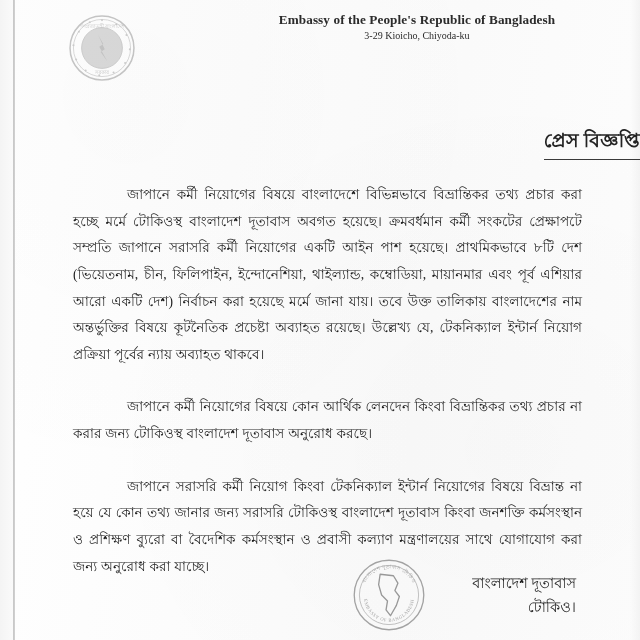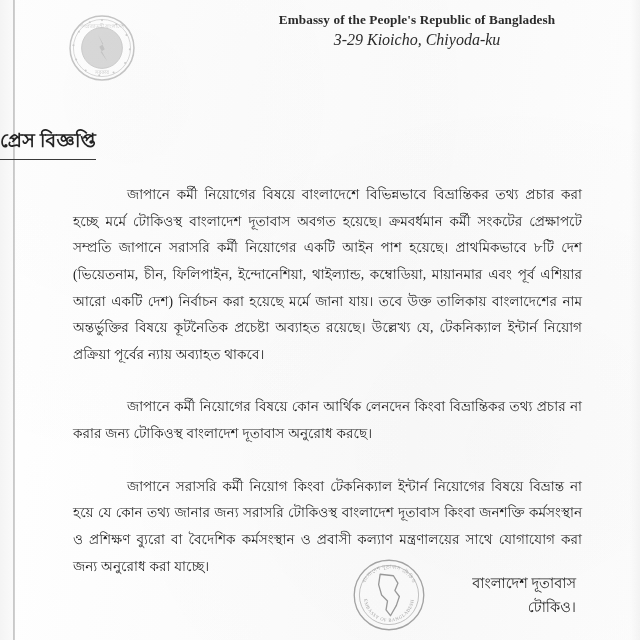--- a/index.html
+++ b/index.html
@@ -89,33 +89,32 @@
     color: #2b2b2b;
   }
   #letterhead .org {
     font-size: 13.2px;
     font-weight: bold;
     letter-spacing: 0.1px;
     line-height: 1.25;
     white-space: nowrap;
   }
   #letterhead .line {
-    font-size: 16px;
+    font-size: 10px;
     line-height: 1.32;
     white-space: nowrap;
-    font-style: italic;
   }
 
   
   #doc-title {
     position: absolute;
     left: 0;
     right: 0;
     top: 126px;
-    text-align: left;
+    text-align: right;
   }
   #doc-title .t {
     display: inline-block;
     font-family: "Liberation Serif", "DejaVu Serif", serif;
     font-size: 19px;
     font-weight: bold;
     color: #232323;
     border-bottom: 1.4px solid #3a3a3a;
     padding-bottom: 1px;
     letter-spacing: 0.3px;

